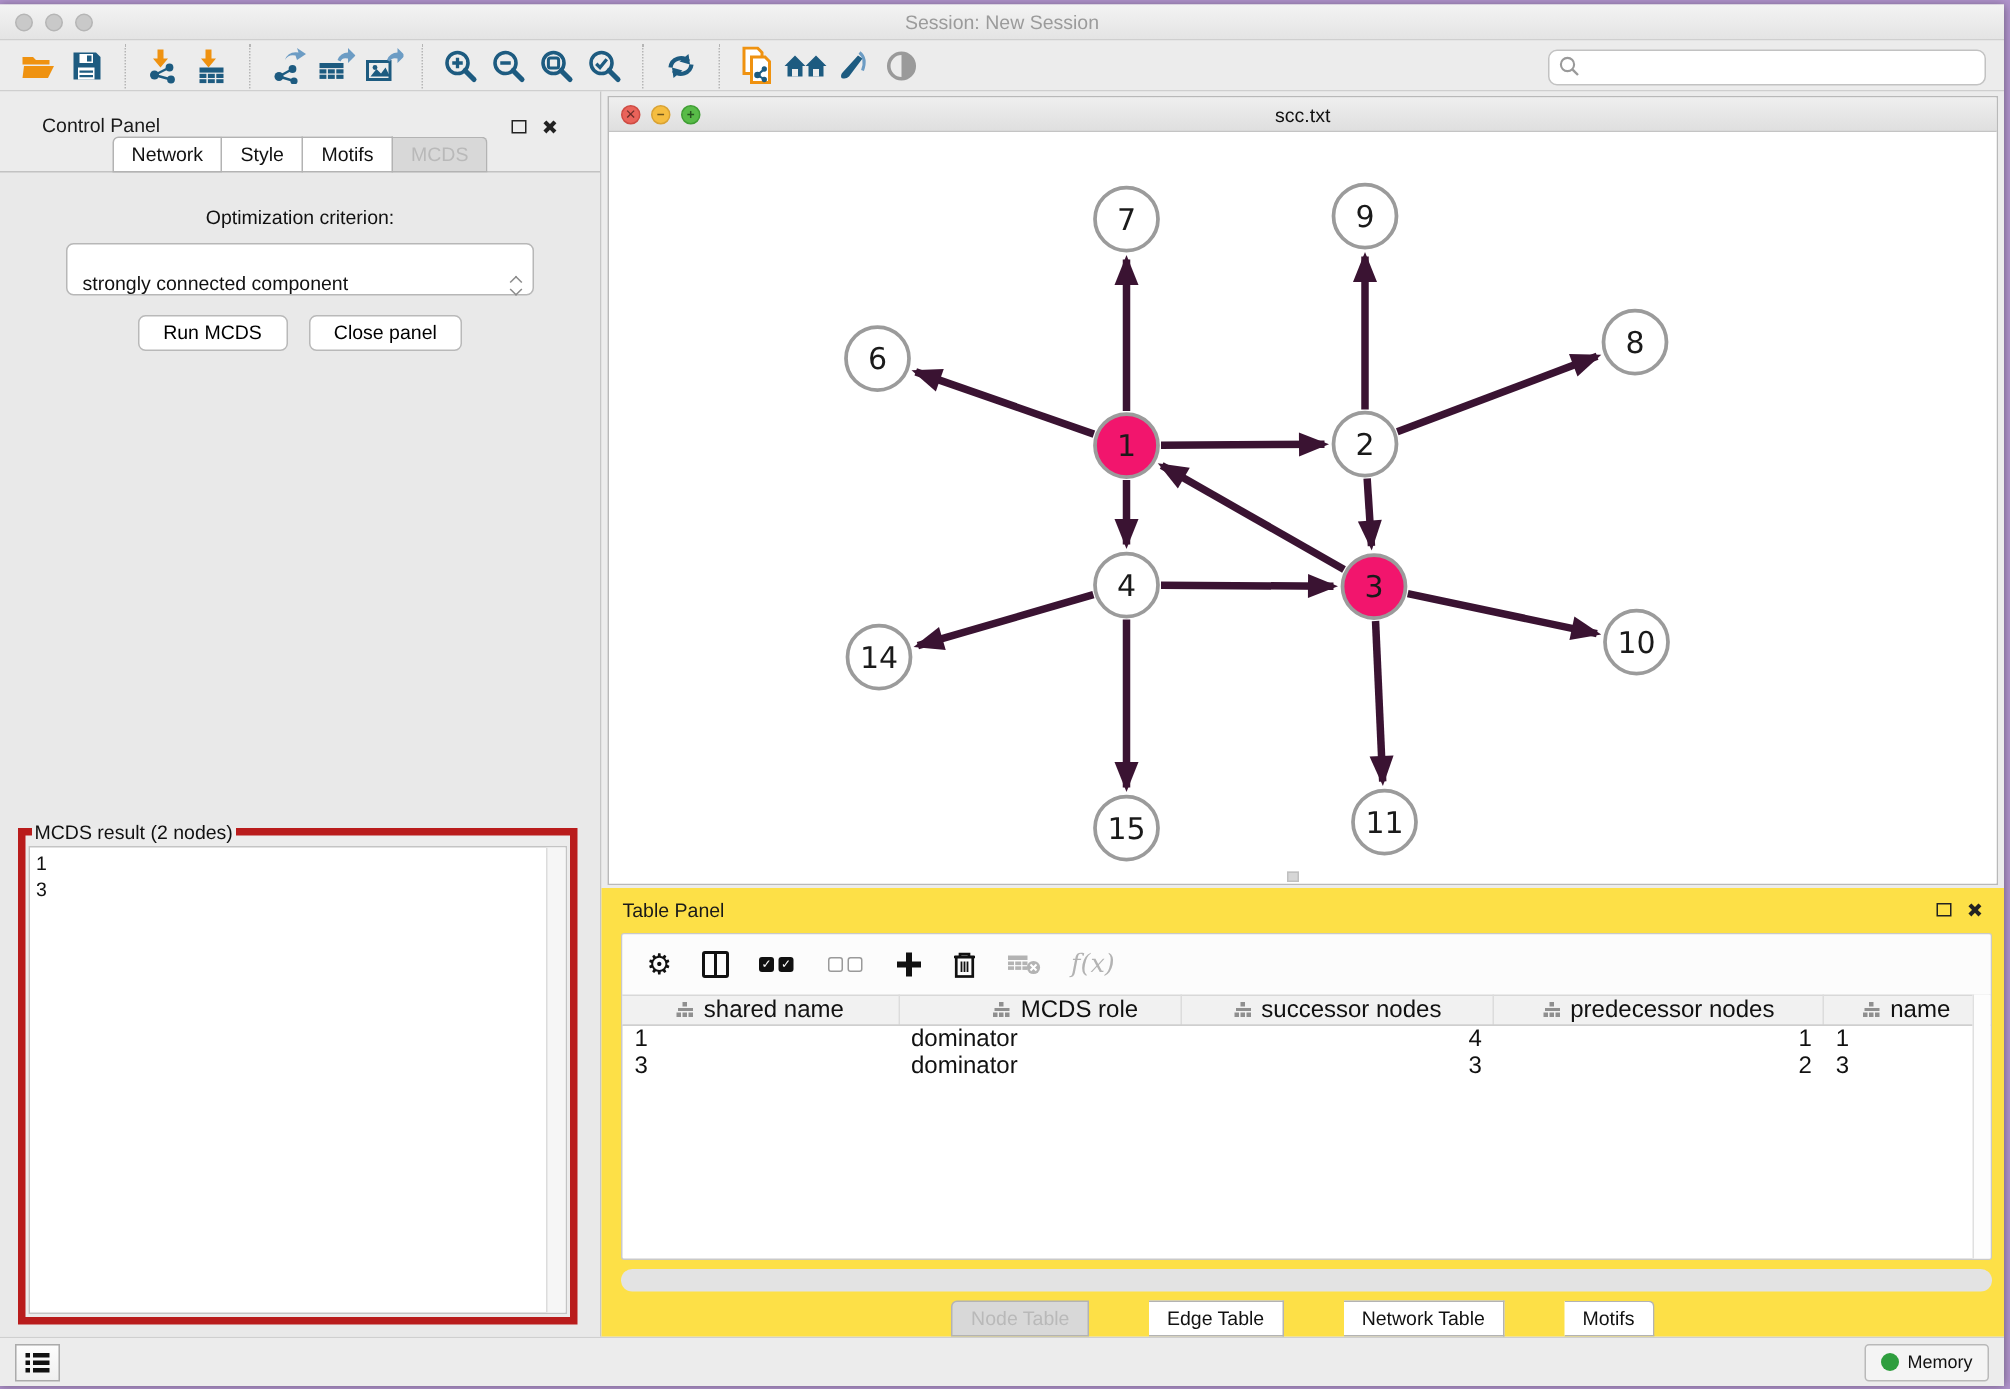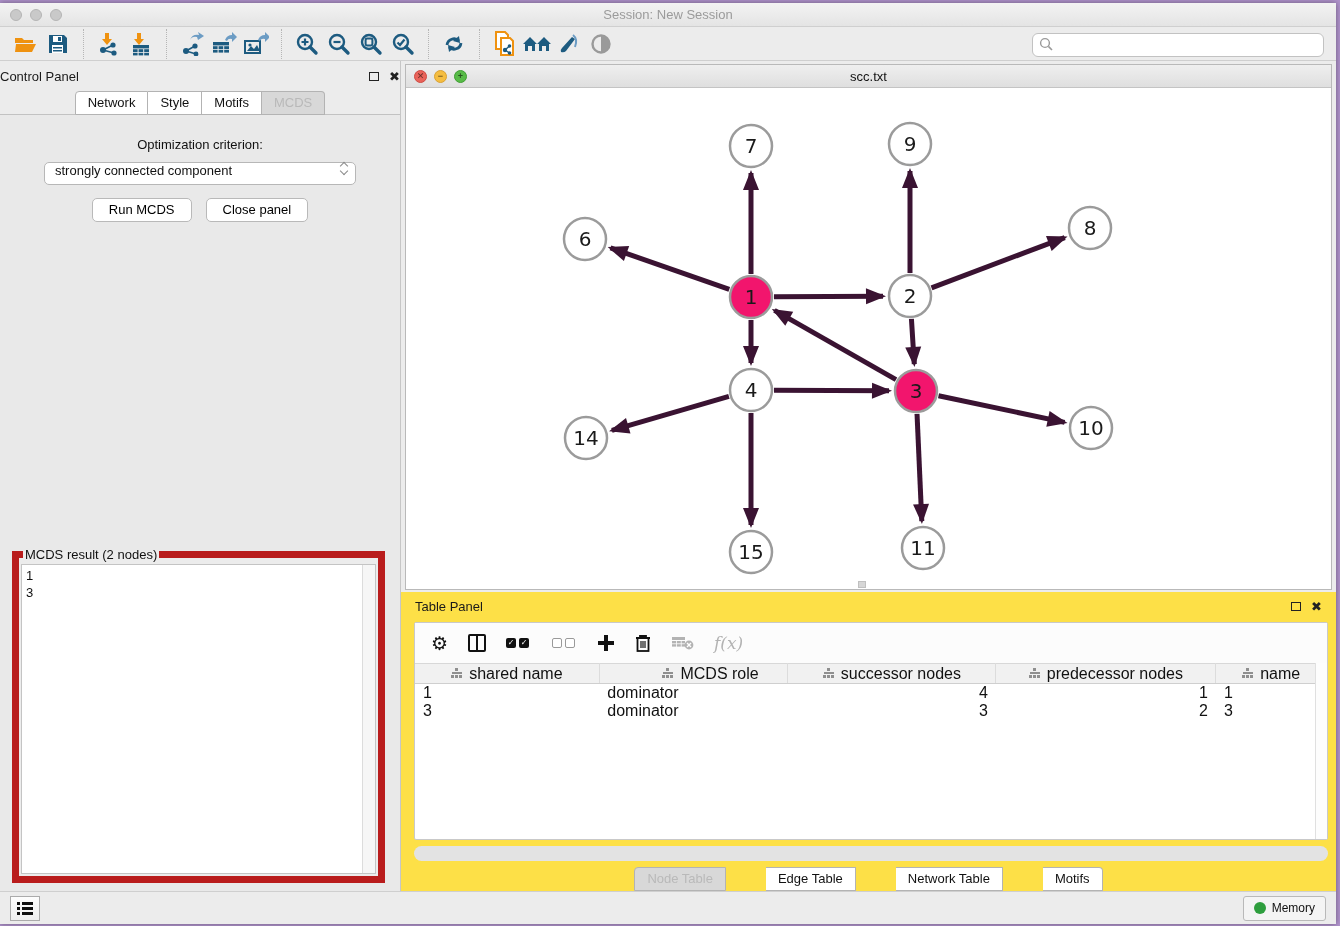--- a/index.html
+++ b/index.html
@@ -20,44 +20,44 @@
   .tb-btn svg { display:block; }
   .search-wrap { position:absolute; right:12px; top:6px; }
   .search-box { width:292px; height:24px; background:#fff; border:1px solid #c2c2c2; border-radius:6px; display:flex; align-items:center; padding:0 6px; }
   .search-box input { border:none; outline:none; flex:1; font-size:12px; background:transparent; }
 
   
   .main { flex:1; display:flex; position:relative; }
 
   
   .control-panel { width:401px; background:#ececec; border-right:1px solid #c6c6c6; position:relative; display:flex; flex-direction:column; }
-  .panel-head { height:30px; display:flex; align-items:center; padding:0 0; }
+  .panel-head { height:30px; display:flex; align-items:flex-end; padding:0 28px; }
   .panel-head .ph-title { font-size:13px; color:#1a1a1a; }
   .panel-head .ph-icons { margin-left:auto; display:flex; gap:10px; align-items:center; }
   .float-icon { width:10px; height:9px; border:1.5px solid #222; display:inline-block; }
   .close-icon { font-size:13px; font-weight:bold; color:#222; line-height:1; }
 
   .tabrow { display:flex; justify-content:center; position:relative; z-index:2; }
   .tab { border:1px solid #b3b3b3; border-left-width:0; background:#fff; padding:3px 12px 4px; font-size:13px; cursor:default; }
   .tab:first-child { border-left-width:1px; border-top-left-radius:4px; }
   .tab:last-child { border-top-right-radius:4px; }
   .tab.active { background:#d8d8d8; color:#b9b9b9; }
   .cp-content { margin-top:-1px; border-top:1px solid #c2c2c2; background:#e9e9e9; flex:1; position:relative; }
   .opt-label { text-align:center; margin-top:22px; font-size:13px; }
-  .selectbox { margin:10px auto 0; width:312px; height:23px; background:#fff; border:1px solid #b7b7b7; border-radius:5px; display:flex; align-items:flex-start; padding:0 6px 0 10px; font-size:13px; }
+  .selectbox { margin:10px auto 0; width:312px; height:35px; background:#fff; border:1px solid #b7b7b7; border-radius:5px; display:flex; align-items:flex-end; padding:0 6px 0 10px; font-size:13px; }
   .selectbox .sel-text { flex:1; }
   .stepper { display:flex; flex-direction:column; align-items:center; gap:1px; margin-right:2px; }
   .chev { width:6px; height:6px; border:solid #8a8a8a; border-width:1.5px 1.5px 0 0; }
   .chev.up { transform:rotate(-45deg); }
   .chev.down { transform:rotate(135deg); margin-top:-2px; }
   .btnrow { display:flex; justify-content:center; gap:14px; margin-top:13px; }
   .mac-btn { background:#fff; border:1px solid #b9b9b9; border-radius:5px; padding:3px 16px 4px; font-size:13px; }
 
   .result-box { position:absolute; left:12px; right:15px; bottom:8px; top:432px; }
-  fieldset.result { width:100%; height:100%; border:7px solid #b91c1c; padding:2px; background:#ececec; }
+  fieldset.result { width:100%; height:100%; border:5px solid #b91c1c; padding:2px; background:#ececec; }
   fieldset.result legend { font-size:13px; padding:0 2px; margin-left:2px; }
   .result-inner { width:100%; height:100%; background:#fff; border:1px solid #c4c4c4; position:relative; font-size:13px; padding:2px 4px; white-space:pre-line; line-height:17px; }
   .result-scroll { position:absolute; top:0; right:0; bottom:0; width:13px; background:#f6f6f6; border-left:1px solid #dcdcdc; }
 
   
   .right-col { flex:1; display:flex; flex-direction:column; background:#ececec; position:relative; }
   .net-window { margin:3px 4px 0 4px; height:526px; background:#fff; border:1px solid #b9b9b9; display:flex; flex-direction:column; }
   .net-titlebar { height:23px; background:linear-gradient(#efefef,#dfdfdf); border-bottom:1px solid #c4c4c4; position:relative; display:flex; align-items:center; justify-content:center; }
   .net-titlebar .nt { font-size:13px; color:#111; }
   .nt-lights { position:absolute; left:8px; top:5px; display:flex; gap:7px; }

